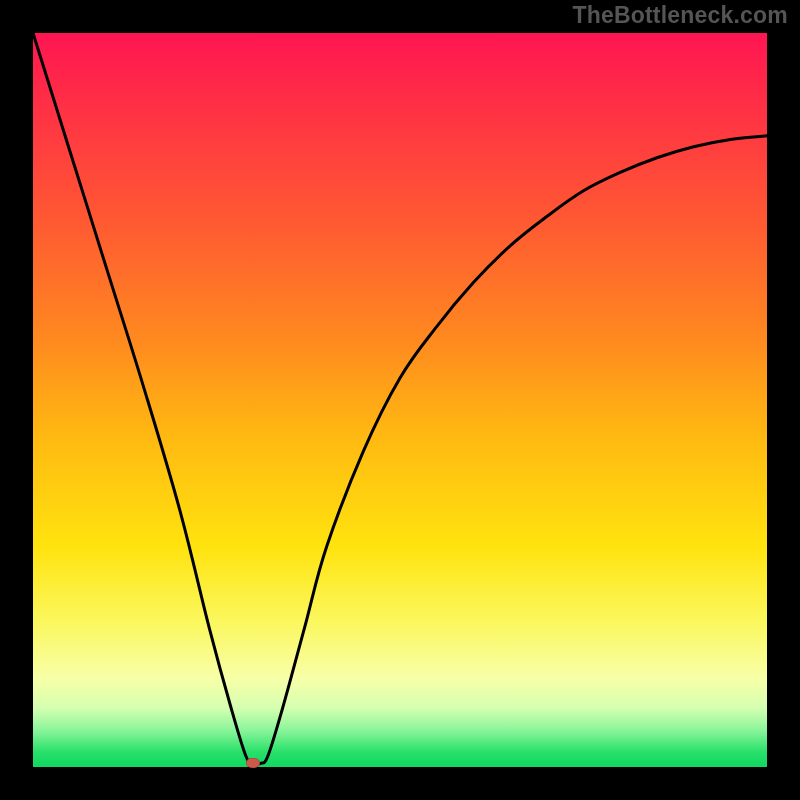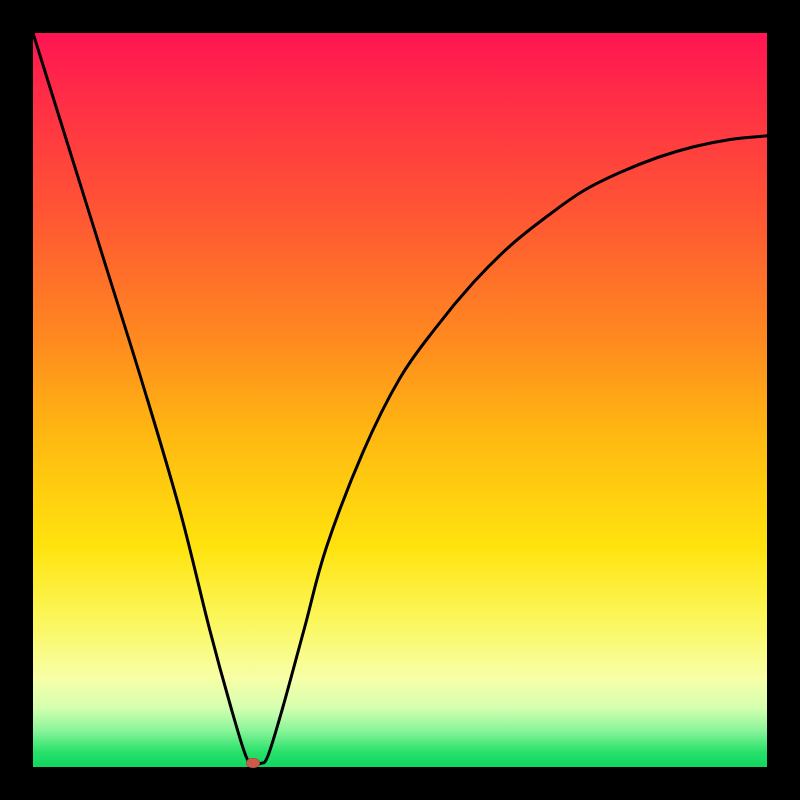--- a/index.html
+++ b/index.html
@@ -65,20 +65,21 @@
     border-radius: 6px / 5px;
     background: #cb5a4a;
     box-shadow: 0 0 0 0.5px rgba(0,0,0,0.25) inset;
   }
 </style>
 </head>
 <body>
 
 <div class="frame">
 
+  <div class="watermark">TheBottleneck.com</div>
 
   <div class="plot-area">
     <svg class="curve" viewBox="0 0 734 734" preserveAspectRatio="none">
       <path id="curve-path" fill="none" stroke="#000" stroke-width="3" stroke-linejoin="round" stroke-linecap="round" d="M 0.00 0.00 C 6.61 21.14, 23.49 75.16, 36.70 117.44 C 49.91 159.72, 60.19 192.60, 73.40 234.88 C 86.61 277.16, 96.89 308.72, 110.10 352.32 C 123.31 395.92, 134.91 433.50, 146.80 477.10 C 158.69 520.70, 166.91 558.87, 176.16 594.54 C 185.41 630.21, 191.57 652.16, 198.18 675.28 C 204.79 698.40, 208.90 713.08, 212.86 722.99 C 216.82 732.90, 217.56 729.01, 220.20 730.33 C 222.84 731.65, 224.90 731.65, 227.54 730.33 C 230.18 729.01, 230.92 732.90, 234.88 722.99 C 238.84 713.08, 242.95 698.40, 249.56 675.28 C 256.17 652.16, 263.65 623.61, 271.58 594.54 C 279.51 565.47, 283.03 545.51, 293.60 513.80 C 304.17 482.09, 317.09 448.77, 330.30 418.38 C 343.51 387.99, 353.79 367.44, 367.00 344.98 C 380.21 322.52, 390.49 310.78, 403.70 293.60 C 416.91 276.42, 427.19 264.09, 440.40 249.56 C 453.61 235.03, 463.89 224.75, 477.10 212.86 C 490.31 200.97, 500.59 193.41, 513.80 183.50 C 527.01 173.59, 537.29 165.74, 550.50 157.81 C 563.71 149.88, 573.99 145.41, 587.20 139.46 C 600.41 133.51, 610.69 129.40, 623.90 124.78 C 637.11 120.16, 647.39 117.07, 660.60 113.77 C 673.81 110.47, 684.09 108.41, 697.30 106.43 C 710.51 104.45, 727.39 103.42, 734.00 102.76"></path>
     </svg>
     <div id="marker" class="marker" style="left: 213.2px; top: 725.33px; background: rgb(203, 90, 74);"></div>
   </div>
 
 </div>
 

